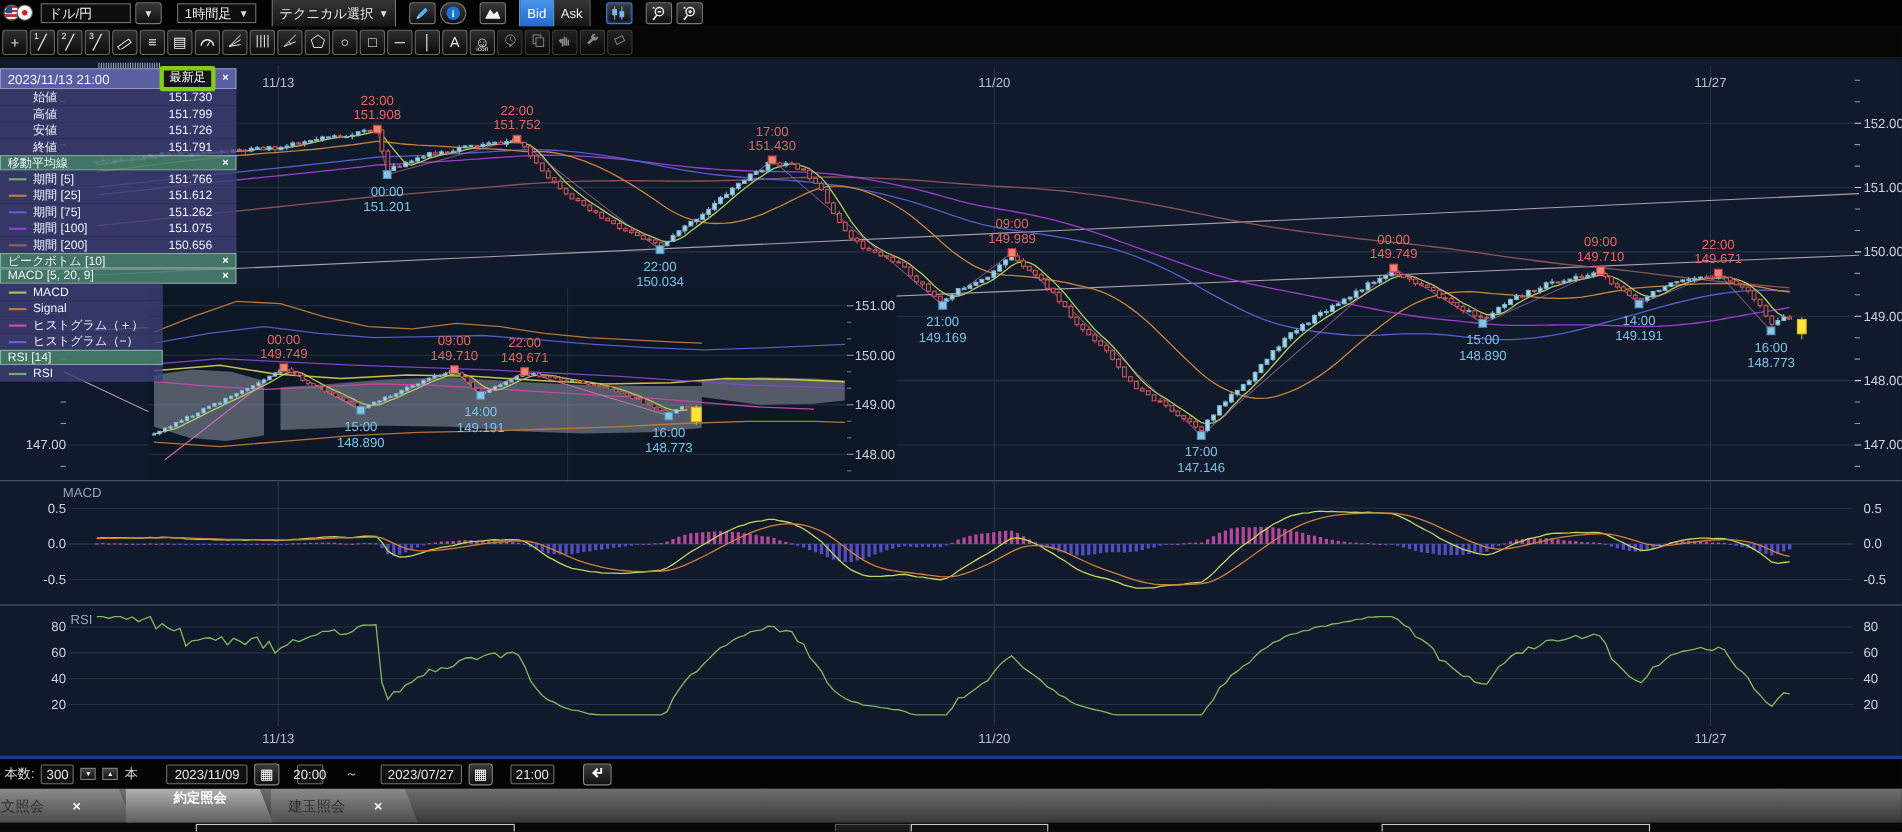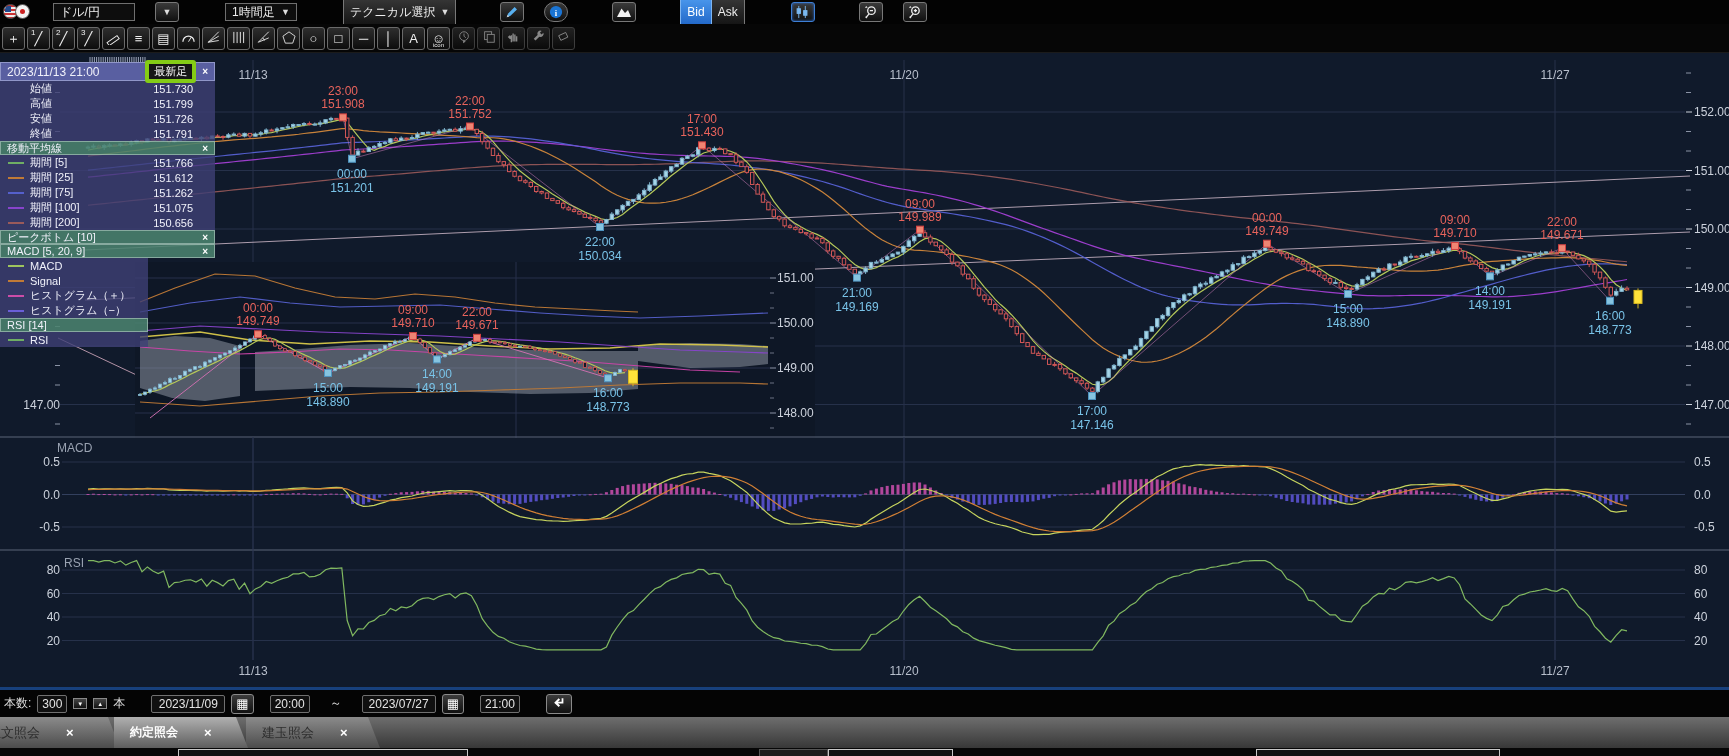--- a/index.html
+++ b/index.html
@@ -1,19 +1,19 @@
 <!DOCTYPE html>
 <html><head>
 <meta charset="utf-8">
 <style>
   html,body{margin:0;padding:0;width:1729px;height:756px;overflow:hidden;background:#0b1320;
     font-family:"Liberation Sans","DejaVu Sans",sans-serif;-webkit-font-smoothing:antialiased;}
   #app{position:relative;width:1729px;height:756px;background:#0b1320;}
   
-  #toolbar1{position:absolute;left:0;top:0;width:100%;height:24px;background:#030303;display:flex;align-items:center;gap:20px;padding-left:3px;box-sizing:border-box;}
+  #toolbar1{position:absolute;left:0;top:0;width:100%;height:24px;background:#030303;display:flex;align-items:center;gap:4px;padding-left:3px;box-sizing:border-box;}
   #toolbar2{position:absolute;left:0;top:24px;width:100%;height:29px;background:#060606;display:flex;align-items:center;gap:2px;padding-left:2px;box-sizing:border-box;border-bottom:1px solid #1b1b1b;}
   .flags{position:relative;width:30px;height:16px;}
   .flag{position:absolute;width:15px;height:15px;border-radius:50%;border:1px solid #555;box-sizing:border-box;}
   .flag.us{left:0;top:0;background:repeating-linear-gradient(#c33 0 2px,#eee 2px 4px);}
   .flag.us::after{content:"";position:absolute;left:1px;top:1px;width:6px;height:6px;background:#224a8c;border-radius:4px 0 0 0;}
   .flag.jp{left:12px;top:0;background:#f4f4f4;}
   .flag.jp::after{content:"";position:absolute;left:4px;top:4px;width:5px;height:5px;background:#c22;border-radius:50%;}
   .tb-field{height:18px;background:#0d0d0d;border:1px solid #6f6f6f;color:#eee;font-size:12px;display:flex;align-items:center;padding:0 6px;box-sizing:border-box;}
   .tb-btn{height:20px;background:linear-gradient(#3a3a3a,#101010);border:1px solid #787878;border-radius:3px;color:#eee;font-size:12px;display:flex;align-items:center;justify-content:center;padding:16px 6px;box-sizing:border-box;}
   .tb-btn.sq{width:24px;padding:0;}
@@ -48,21 +48,21 @@
   .lg-x{color:#fff;font-size:10px;font-weight:bold;padding:0 2px;cursor:default;}
   
   #bluebar{position:absolute;left:0;top:687px;width:100%;height:3px;background:#17407c;}
   #botbar{position:absolute;left:0;top:690px;width:100%;height:27px;background:#040404;display:flex;align-items:center;gap:6px;color:#ddd;font-size:12px;padding-left:4px;box-sizing:border-box;}
   .bb-field{height:18px;background:#101010;border:1px solid #707070;border-radius:2px;color:#e4e4e4;font-size:12px;display:flex;align-items:center;justify-content:center;padding:0 5px;box-sizing:border-box;}
   .bb-btn{height:20px;background:linear-gradient(#3c3c3c,#111);border:1px solid #8a8a8a;border-radius:3px;color:#fff;display:flex;align-items:center;justify-content:center;padding:0 4px;box-sizing:border-box;}
   .bb-spin{width:12px;height:9px;font-size:6px;background:linear-gradient(#444,#111);border:1px solid #888;color:#fff;display:flex;align-items:center;justify-content:center;}
   #tabbar{position:absolute;left:0;top:717px;width:100%;height:31px;background:linear-gradient(#6e6e6e,#383838);overflow:hidden;}
   .tab{position:absolute;top:0;height:31px;display:flex;align-items:center;gap:26px;padding:0 14px 0 16px;font-size:13px;color:#2e2e2e;
     background:linear-gradient(#8b8b8b,#4c4c4c);clip-path:polygon(0 0,calc(100% - 12px) 0,100% 100%,0 100%);box-sizing:border-box;}
-  .tab.active{background:linear-gradient(#b0b0b0,#5e5e5e);color:#fff;font-weight:bold;z-index:2;}
+  .tab.active{background:linear-gradient(#b0b0b0,#5e5e5e);color:#fff;font-weight:bold;z-index:2;flex-direction:column;}
   .tab .tx{color:#fff;font-weight:bold;font-size:12px;}
   #bottomstrip{position:absolute;left:0;top:748px;width:100%;height:8px;background:#070707;}
   .cutbox{position:absolute;top:1px;height:10px;background:#131313;border:1px solid #c8c8c8;box-sizing:border-box;}
   .cutbox.dark{background:#1d1d1d;border-color:#555;}
 </style>
 </head>
 <body>
 <div id="app">
 
   <div id="toolbar1">
@@ -1639,21 +1639,21 @@
     <span class="bb-spin">▲</span>
     <span>本</span>
     <span style="width:14px"></span>
     <span class="bb-field" style="width:74px">
         <span>2023/11/09</span>
       </span>
     <span class="bb-btn">
         <span style="font-size:13px">▦</span>
       </span>
     <span style="width:4px"></span>
-    <span class="bb-field" style="width:40px">
+    <span class="bb-field" style="width:24px">
         <span>20:00</span>
       </span>
     <span style="width:8px"></span>
     <span>～</span>
     <span style="width:8px"></span>
     <span class="bb-field" style="width:74px">
         <span>2023/07/27</span>
       </span>
     <span class="bb-btn">
         <span style="font-size:13px">▦</span>

